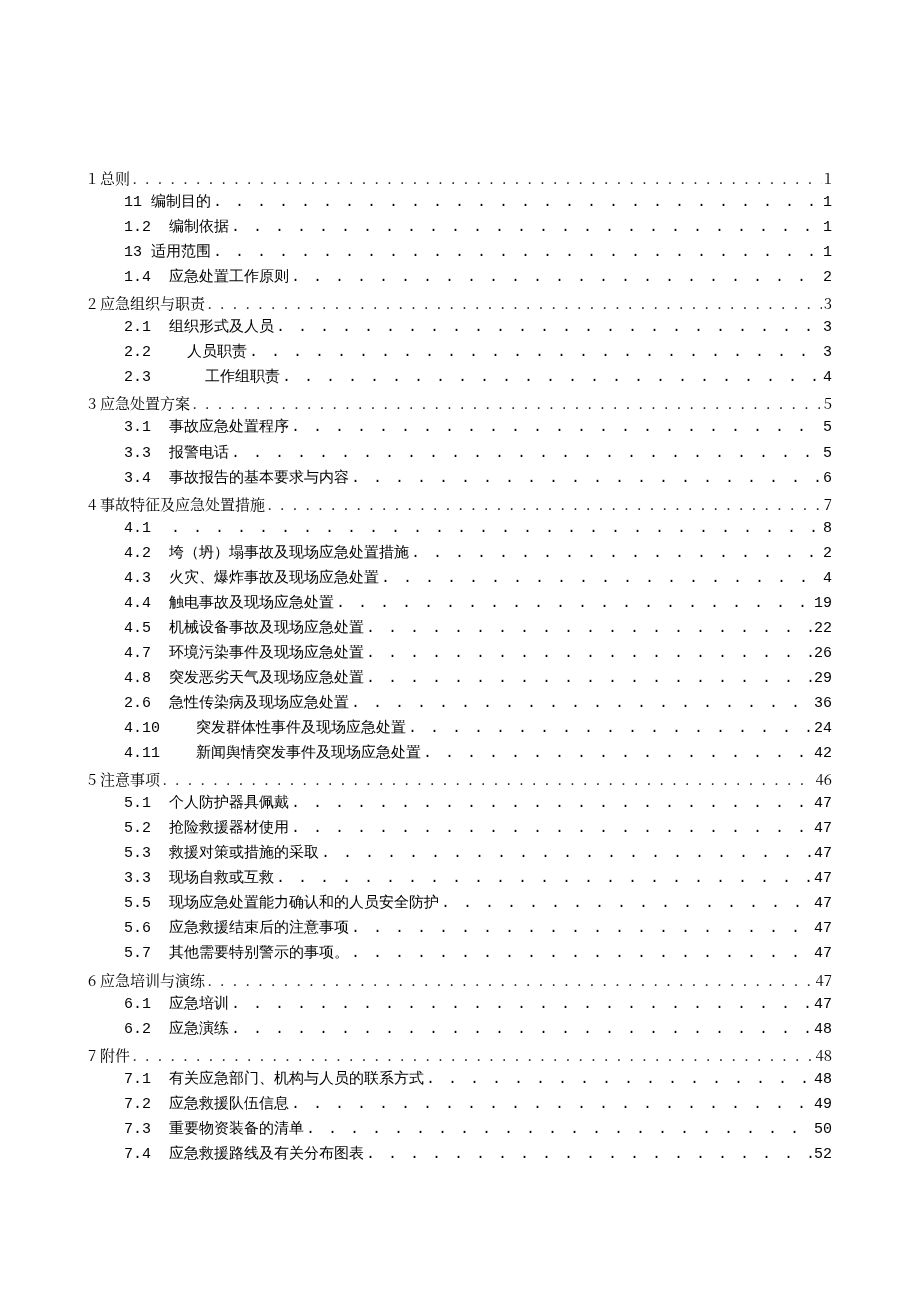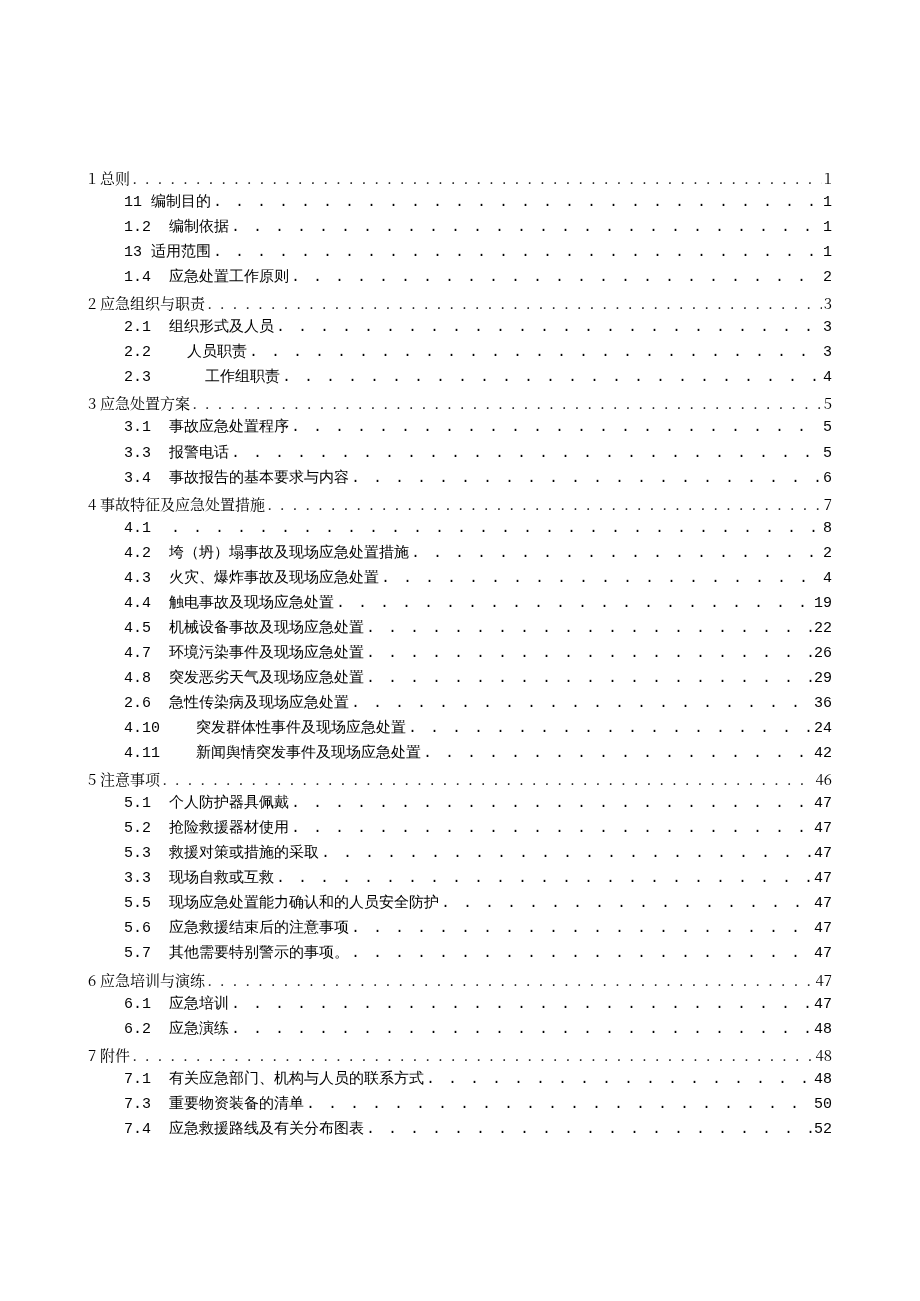--- a/index.html
+++ b/index.html
@@ -310,20 +310,27 @@
         <span class="toc-page">48</span>
       </div>
       <div class="toc-entry level-2">
         <span class="toc-number">7.1</span>
         <span class="toc-gap">  </span>
         <span class="toc-title">有关应急部门、机构与人员的联系方式</span>
         <span class="toc-leader"></span>
         <span class="toc-page">48</span>
       </div>
       <div class="toc-entry level-2">
+        <span class="toc-number">7.2</span>
+        <span class="toc-gap">  </span>
+        <span class="toc-title">应急救援队伍信息</span>
+        <span class="toc-leader"></span>
+        <span class="toc-page">49</span>
+      </div>
+      <div class="toc-entry level-2">
         <span class="toc-number">7.3</span>
         <span class="toc-gap">  </span>
         <span class="toc-title">重要物资装备的清单</span>
         <span class="toc-leader"></span>
         <span class="toc-page">50</span>
       </div>
       <div class="toc-entry level-2">
         <span class="toc-number">7.4</span>
         <span class="toc-gap">  </span>
         <span class="toc-title">应急救援路线及有关分布图表</span>

